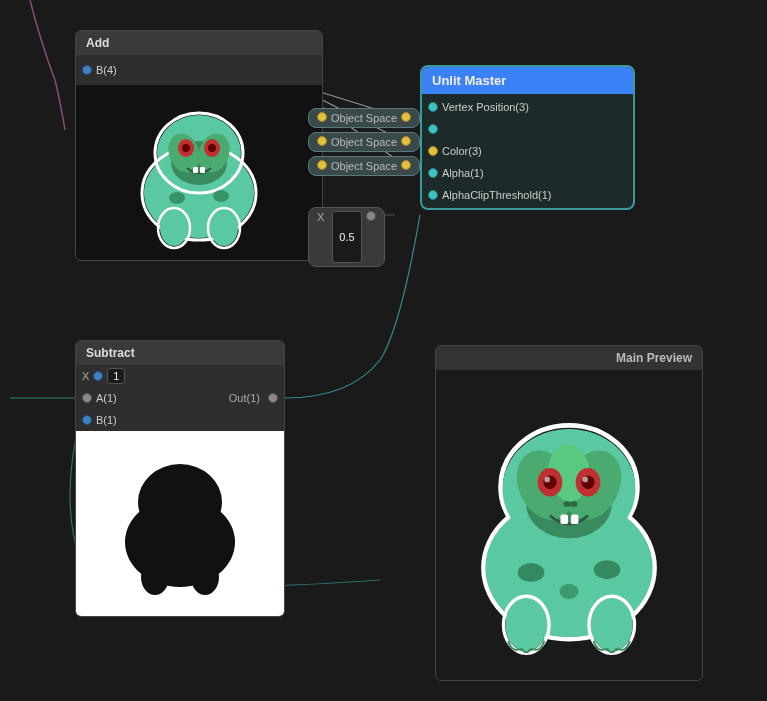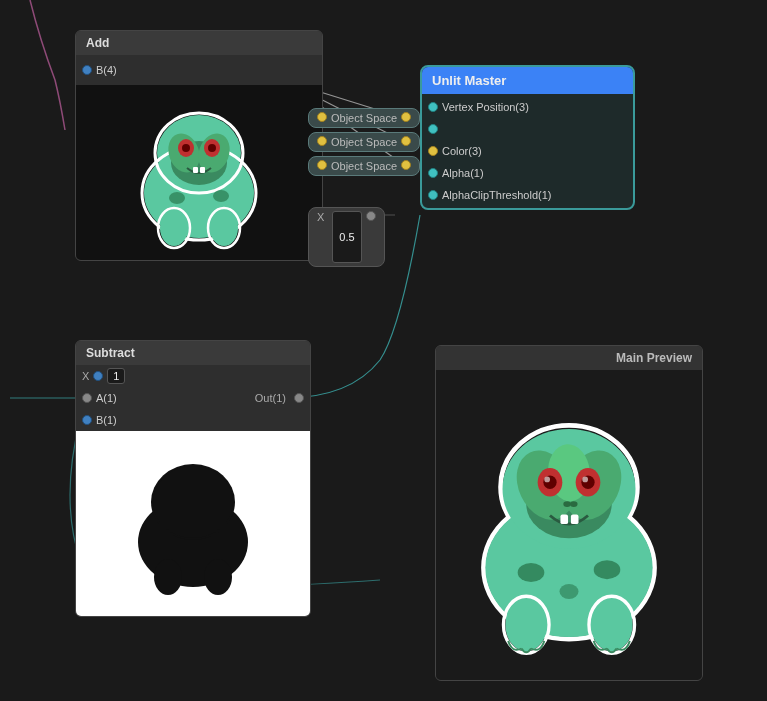--- a/index.html
+++ b/index.html
@@ -59,21 +59,21 @@
       display: flex;
       align-items: center;
       justify-content: center;
       border-radius: 0 0 5px 5px;
     }
 
     
     #node-subtract {
       left: 75px;
       top: 340px;
-      width: 236px;
+      width: 210px;
       background: #2e2e2e;
       border: 1px solid #444;
       border-radius: 6px;
     }
     #node-subtract .node-header {
       background: #3a3a3a;
       padding: 5px 10px;
       border-radius: 5px 5px 0 0;
       font-weight: bold;
       font-size: 12px;

